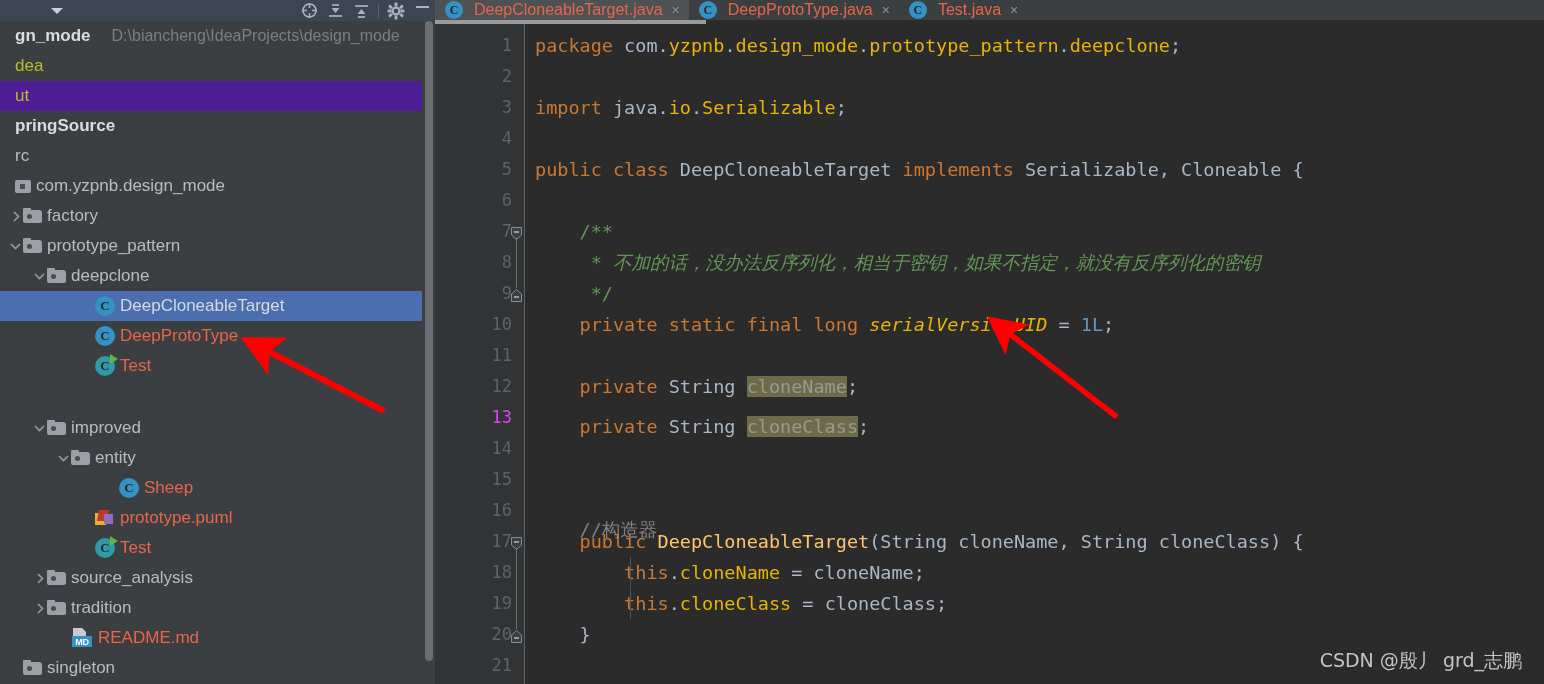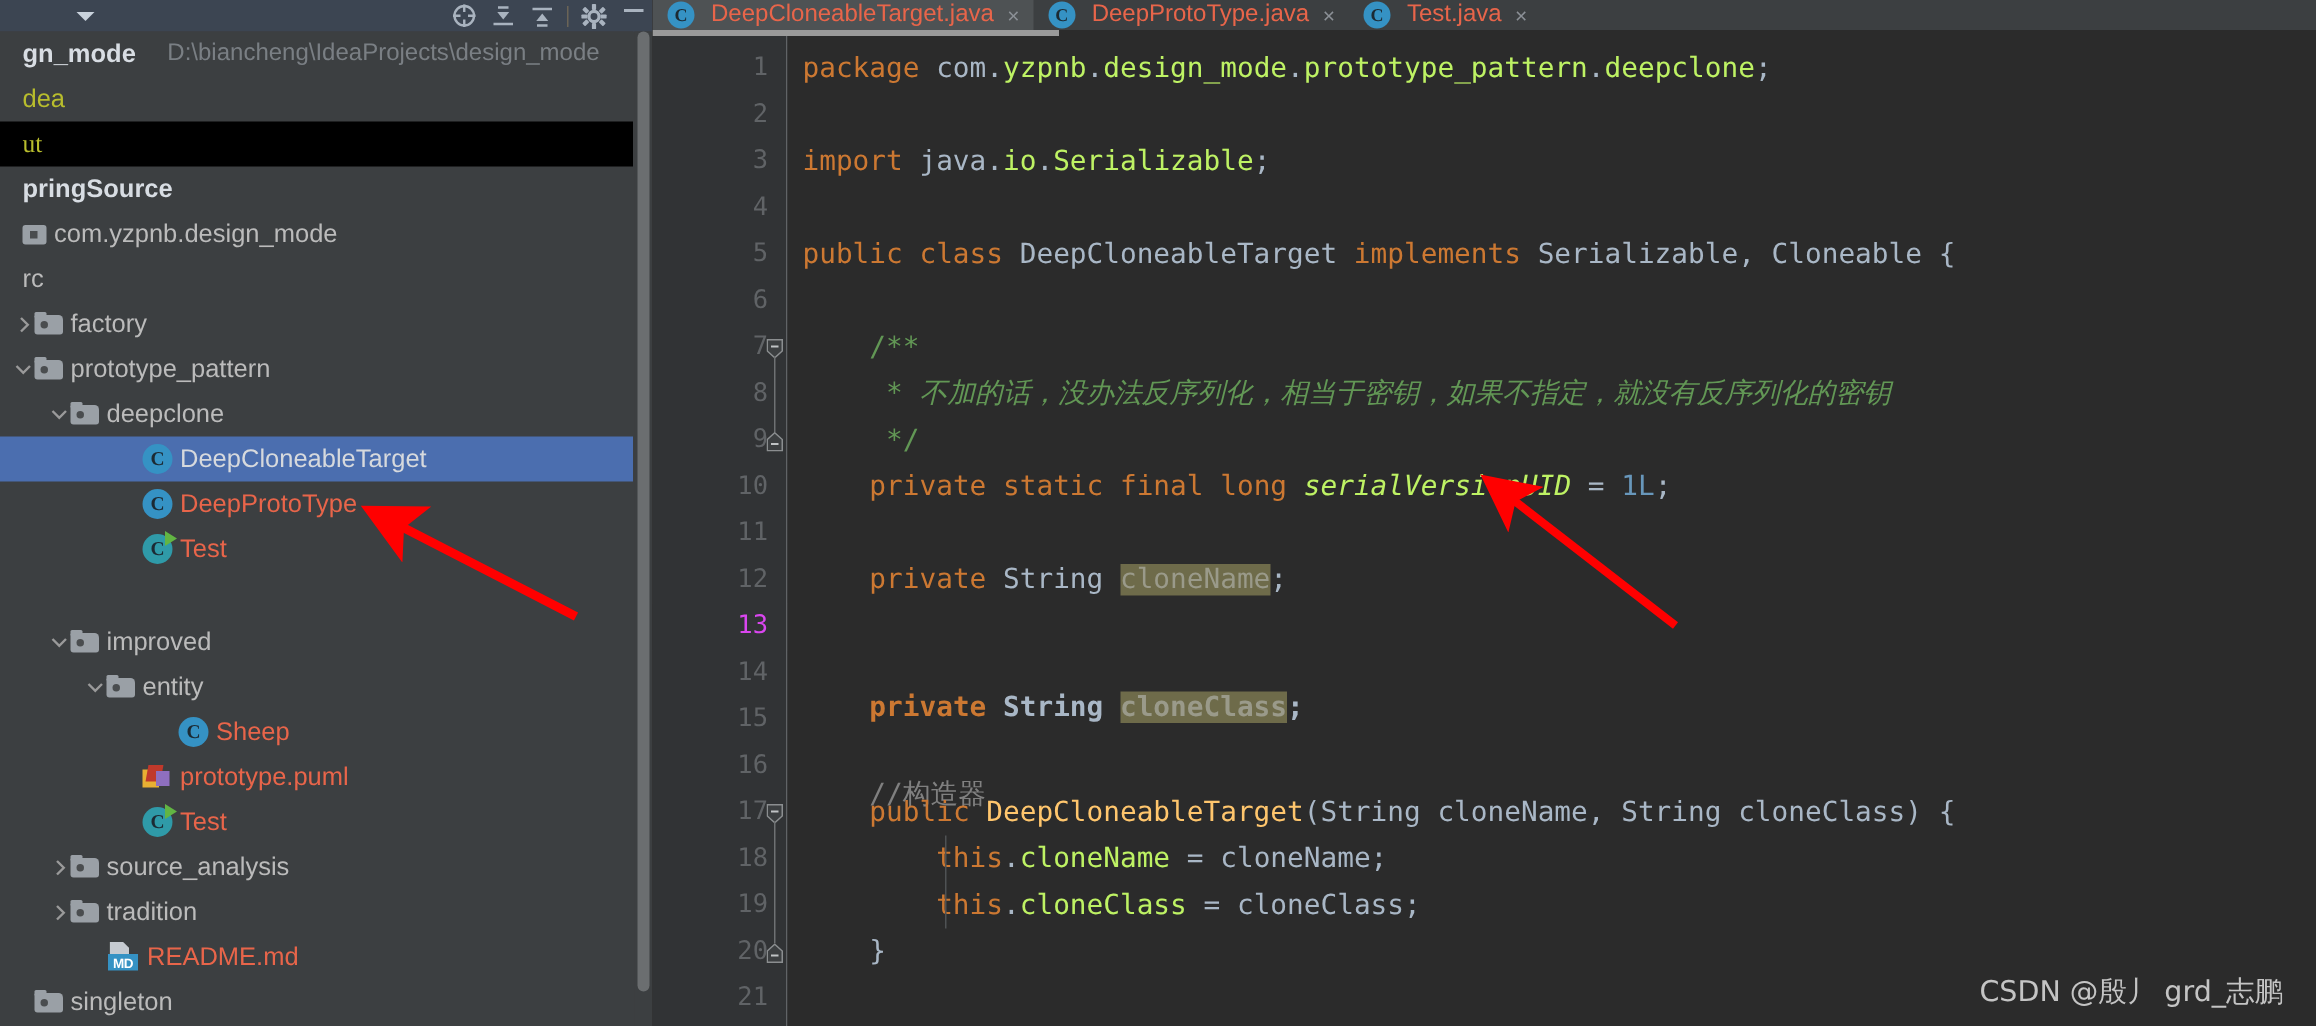--- a/index.html
+++ b/index.html
@@ -34,21 +34,21 @@
   #tree {
     position: absolute; left: 0; top: 21px; width: 422px; height: 663px;
     background: #3c3f41; overflow: hidden;
   }
   .trow {
     position: relative; height: 30px; line-height: 30px;
     white-space: nowrap; font-size: 17px; color: #bbbbbb;
     display: flex; align-items: center;
   }
   .trow.sel { background: #4b6eaf; }
-  .trow.alt { background: #000000; font-family: Liberation Serif, serif; }
+  .trow.alt { background: #4c1d95; }
   .tw-arrow {
     width: 15px; flex: 0 0 15px; color: #9a9a9a; font-size: 12px;
     display: inline-flex; align-items: center; justify-content: center;
   }
   .tlabel { white-space: nowrap; }
   .tpath { color: #7a7f84; font-size: 16px; margin-left: 21px; }
 
   
   .ic { flex: 0 0 auto; display: inline-flex; align-items: center; justify-content: center; margin-right: 5px; }
   .ic-folder { width: 19px; height: 16px; position: relative; }
@@ -161,21 +161,21 @@
     position: absolute; left: 0px; width: 1109px; height: 31px;
     background: #323232;
   }
   #cur-line-border-t, #cur-line-border-b {
     position: absolute; left: 0px; width: 1109px; height: 1px; background: #3c3c3c;
   }
 
   .kw { color: #cc7832; }
   .id { color: #a9b7c6; }
   .cls { color: #a9b7c6; }
-  .fld { color: #bef264; }
+  .fld { color: #eab308; }
   .fld-hl { color: #9a9a8a; background: #6e6b4a; }
   .cmt { color: #808080; }
   .jdoc { color: #629755; }
   .jdoci { color: #629755; font-style: italic; }
   .ital { font-style: italic; }
   .num { color: #6897bb; }
   .mth { color: #ffc66d; }
 
   .fold {
     position: absolute; left: 76px; width: 11px; height: 11px;
@@ -262,31 +262,31 @@
         <div class="trow alt">
           <span class="tw-arrow"></span>
           <span class="tlabel c-yellow">ut</span>
         </div>
         <div class="trow">
           <span class="tw-arrow"></span>
           <span class="tlabel c-bold">pringSource</span>
         </div>
         <div class="trow">
           <span class="tw-arrow"></span>
+          <span class="tlabel c-grey">rc</span>
+        </div>
+        <div class="trow">
+          <span class="tw-arrow"></span>
           <span class="ic">
             <span class="ic-pkg">
               <span class="pb"></span>
               <span class="pd"></span>
             </span>
           </span>
           <span class="tlabel c-grey">com.yzpnb.design_mode</span>
-        </div>
-        <div class="trow">
-          <span class="tw-arrow"></span>
-          <span class="tlabel c-grey">rc</span>
         </div>
         <div class="trow" style="padding-left: 8px;">
           <span class="tw-arrow">
             <svg width="8" height="11" viewBox="0 0 8 11">
               <path d="M2 1 L6.5 5.5 L2 10" fill="none" stroke="#9a9a9a" stroke-width="1.6"></path>
             </svg>
           </span>
           <span class="ic">
             <span class="ic-folder">
               <span class="ft"></span>
@@ -549,21 +549,21 @@
         <div class="cline" style="top: 99px;"><span class="txt"></span></div>
         <div class="cline" style="top: 130px;"><span class="txt"><span class="kw">public</span> <span class="kw">class</span> <span class="cls">DeepCloneableTarget</span> <span class="kw">implements</span> <span class="cls">Serializable</span><span class="id">,</span> <span class="cls">Cloneable</span> <span class="id">{</span></span></div>
         <div class="cline" style="top: 161px;"><span class="txt"></span></div>
         <div class="cline" style="top: 192px;"><span class="txt">    <span class="jdoc">/**</span></span></div>
         <div class="cline" style="top: 223px;"><span class="txt">     <span class="jdoci">* 不加的话，没办法反序列化，相当于密钥，如果不指定，就没有反序列化的密钥</span></span></div>
         <div class="cline" style="top: 254px;"><span class="txt">     <span class="jdoc">*/</span></span></div>
         <div class="cline" style="top: 285px;"><span class="txt">    <span class="kw">private</span> <span class="kw">static</span> <span class="kw">final</span> <span class="kw">long</span> <span class="fld ital">serialVersionUID</span> <span class="id">=</span> <span class="num">1L</span><span class="id">;</span></span></div>
         <div class="cline" style="top: 316px;"><span class="txt"></span></div>
         <div class="cline" style="top: 347px;"><span class="txt">    <span class="kw">private</span> <span class="cls">String</span> <span class="fld-hl">cloneName</span><span class="id">;</span></span></div>
         <div class="cline" style="top: 378px;"><span class="txt"></span></div>
-        <div class="cline" style="top: 432px; font-weight: bold;"><span class="txt">    <span class="kw">private</span> <span class="cls">String</span> <span class="fld-hl">cloneClass</span><span class="id">;</span></span></div>
+        <div class="cline" style="top: 387px;"><span class="txt">    <span class="kw">private</span> <span class="cls">String</span> <span class="fld-hl">cloneClass</span><span class="id">;</span></span></div>
         <div class="cline" style="top: 440px;"><span class="txt"></span></div>
         <div class="cline" style="top: 490px;"><span class="txt">    <span class="cmt">//构造器</span></span></div>
         <div class="cline" style="top: 502px;"><span class="txt">    <span class="kw">public</span> <span class="mth">DeepCloneableTarget</span><span class="id">(</span><span class="cls">String</span> <span class="id">cloneName</span><span class="id">,</span> <span class="cls">String</span> <span class="id">cloneClass</span><span class="id">)</span> <span class="id">{</span></span></div>
         <div class="cline" style="top: 533px;"><span class="txt">        <span class="kw">this</span><span class="id">.</span><span class="fld">cloneName</span> <span class="id">=</span> <span class="id">cloneName</span><span class="id">;</span></span></div>
         <div class="cline" style="top: 564px;"><span class="txt">        <span class="kw">this</span><span class="id">.</span><span class="fld">cloneClass</span> <span class="id">=</span> <span class="id">cloneClass</span><span class="id">;</span></span></div>
         <div class="cline" style="top: 595px;"><span class="txt">    <span class="id">}</span></span></div>
         <div class="cline" style="top: 626px;"><span class="txt"></span></div>
         <div style="position: absolute; left: 105px; width: 1px; background: rgb(79, 82, 84); top: 533px; height: 62px;"></div>
       </div>
 

